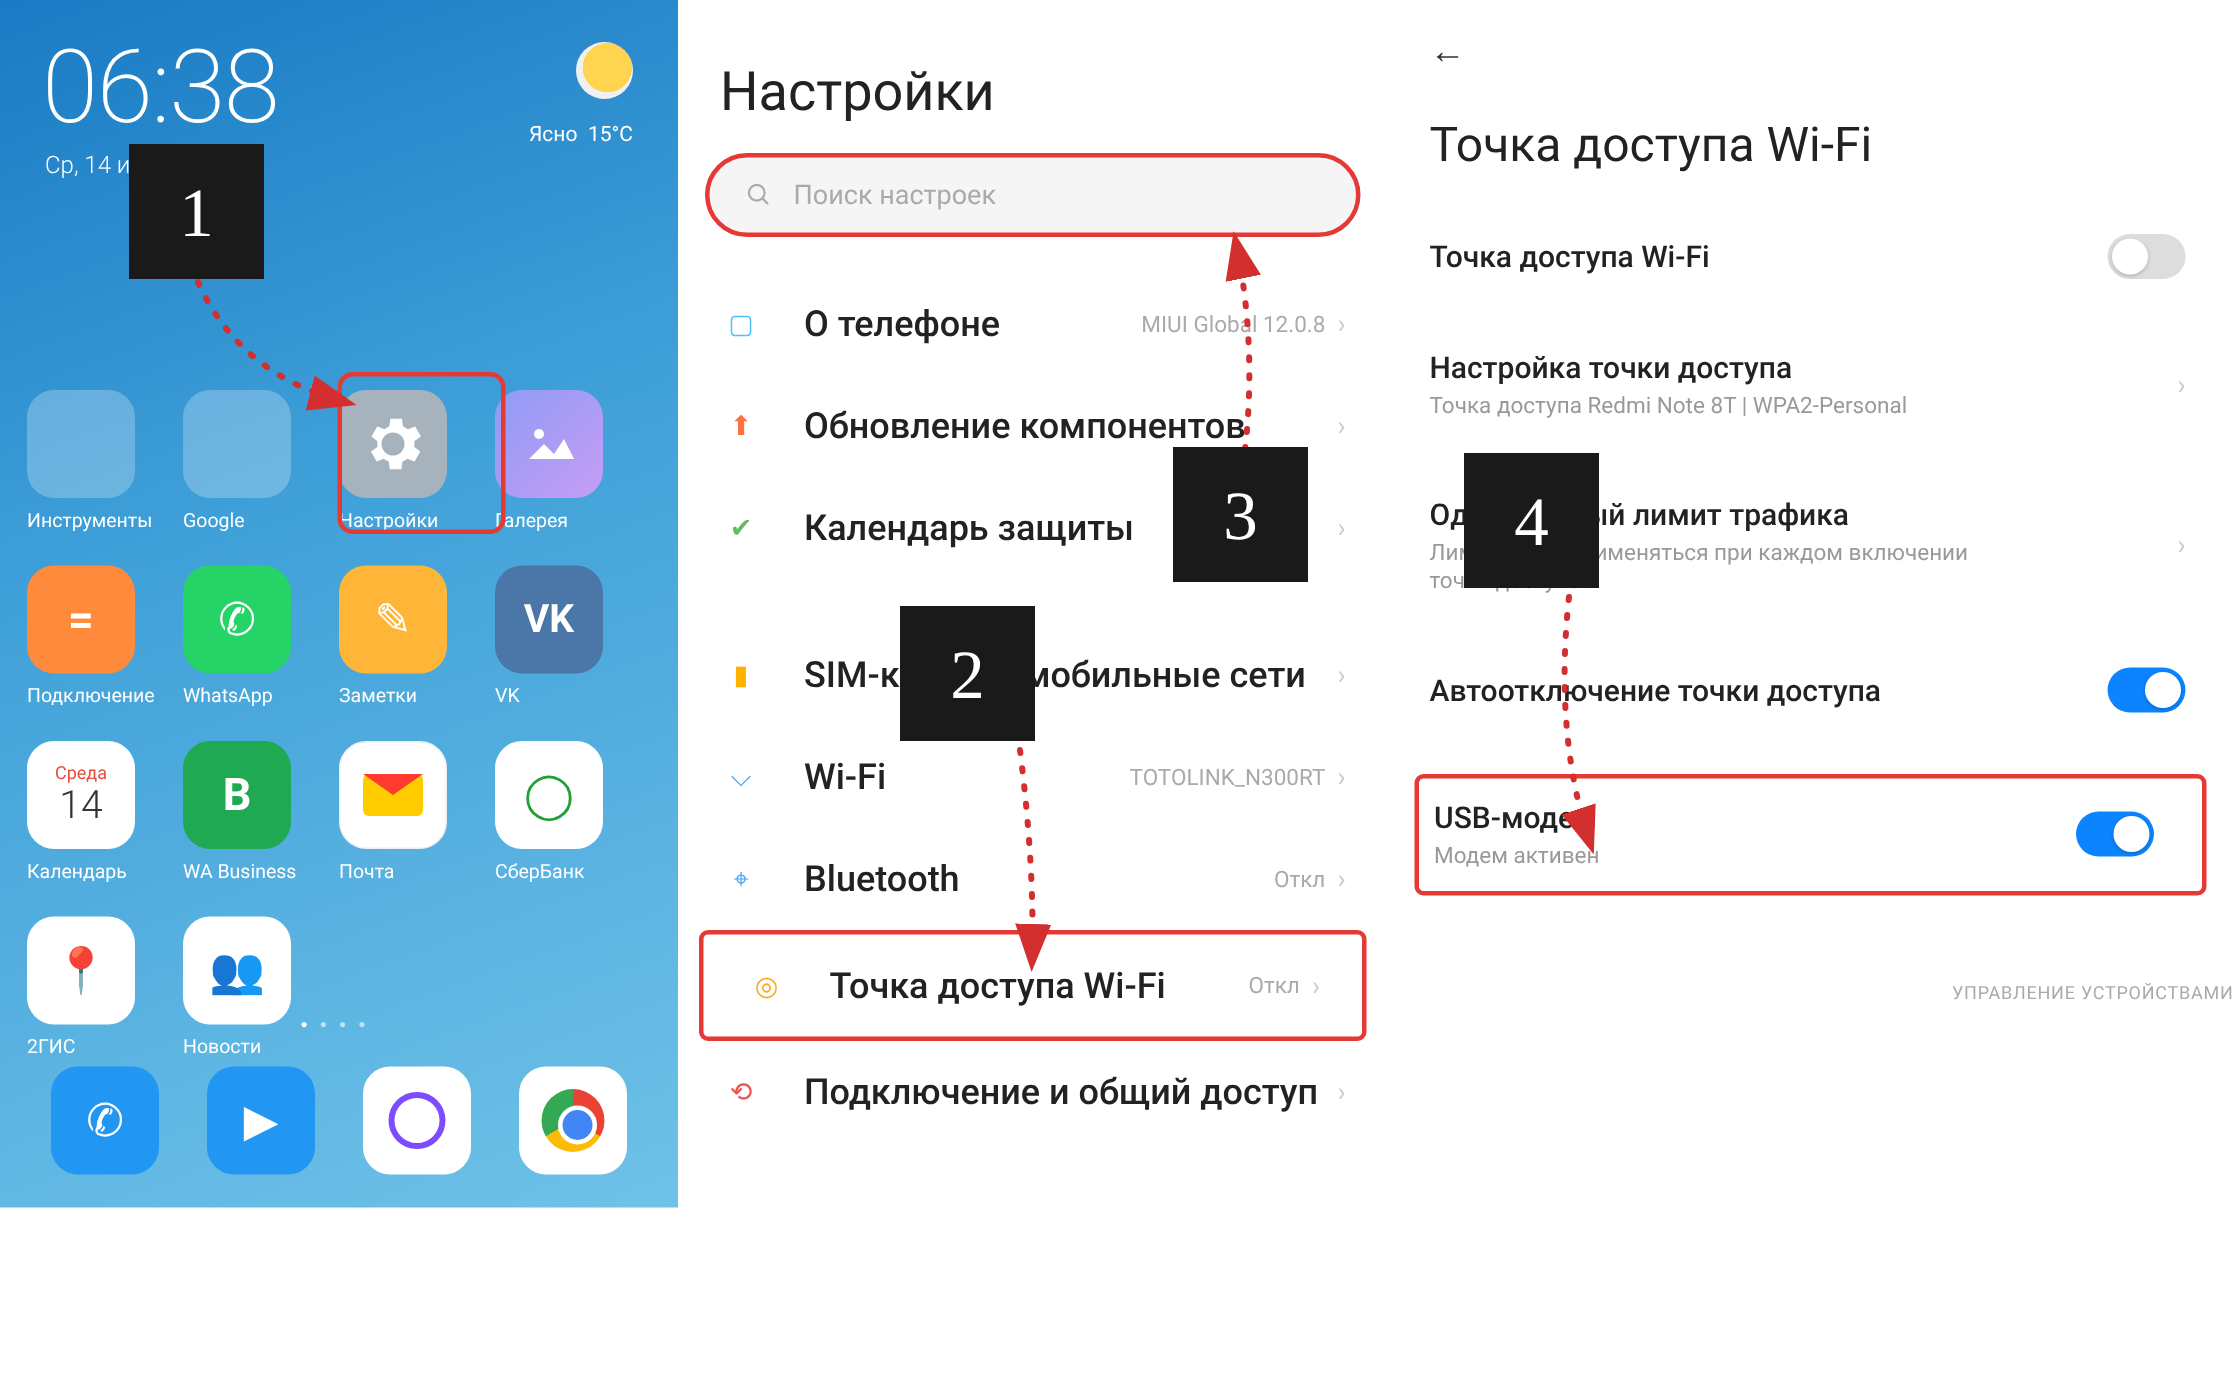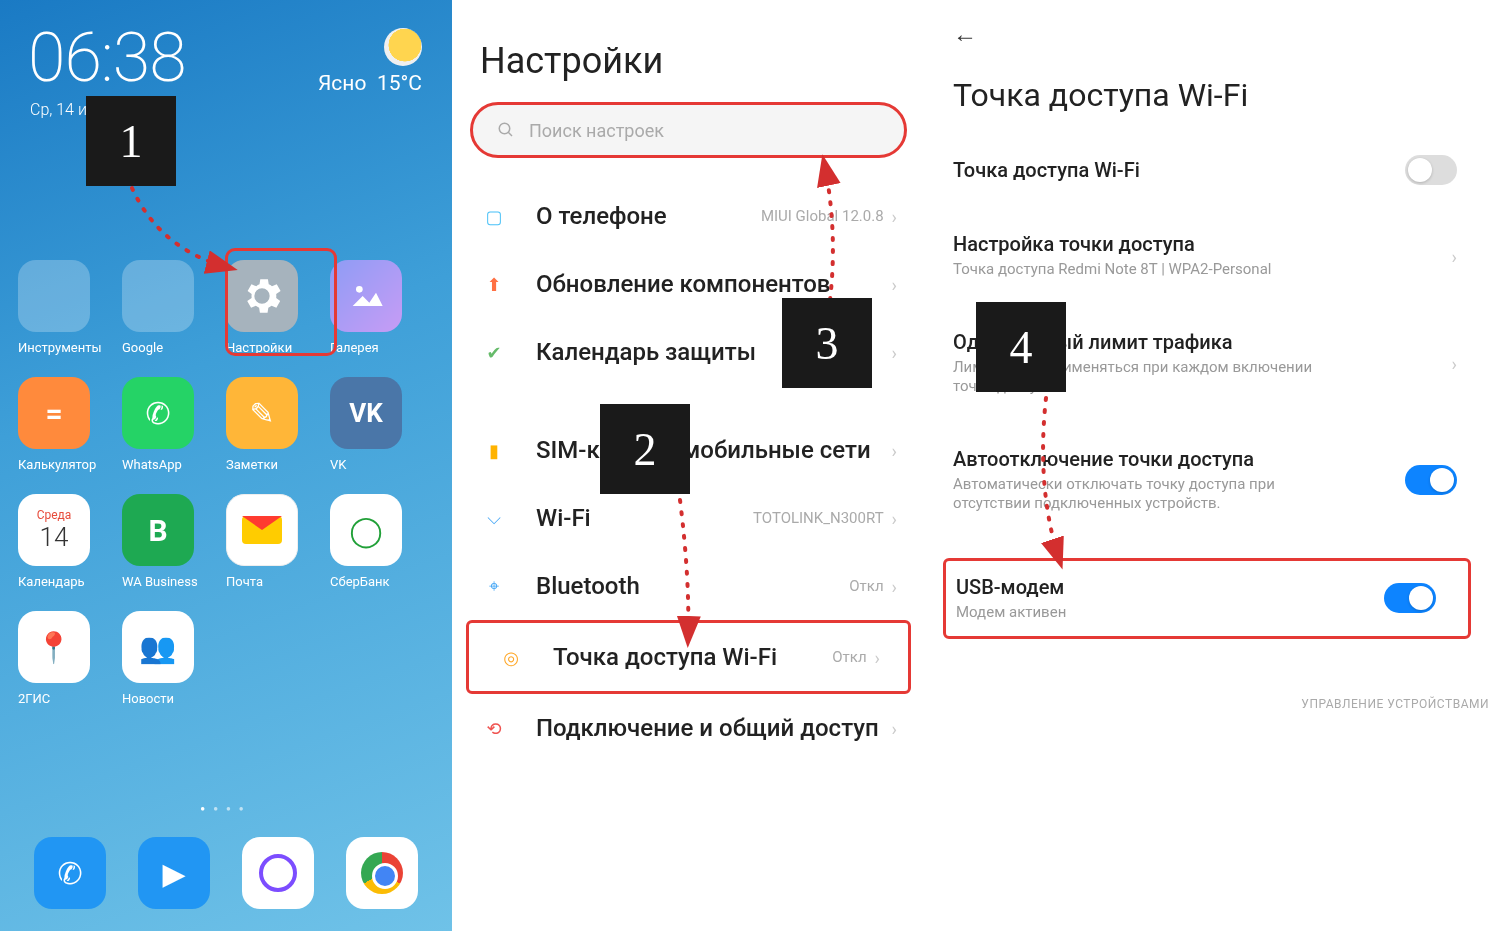--- a/index.html
+++ b/index.html
@@ -1,28 +1,28 @@
 <!DOCTYPE html>
 <html><head>
 <meta charset="utf-8">
 <style>
 * { margin:0; padding:0; box-sizing:border-box; font-family:-apple-system,Roboto,Arial,sans-serif; }
 body { background:#fff; width:1489px; height:931px; display:flex; overflow:hidden; position:relative; }
 
-.panel { height:931px; position:relative; }
+.panel { height:805px; position:relative; }
 .p1 { width:452px; background:linear-gradient(160deg,#1a7ac4 0%,#3e9fd8 40%,#6fc2e8 100%); color:#fff; }
 .p2 { width:473px; background:#fff; }
 .p3 { width:564px; background:#fff; }
 
 
 .time { font-size:68px; font-weight:200; padding:18px 0 0 28px; letter-spacing:-1px; }
 .date { font-size:16px; padding:2px 0 0 30px; font-weight:300; }
 .weather { position:absolute; top:28px; right:30px; text-align:right; }
 .weather .sun { width:38px; height:38px; border-radius:50%; background:radial-gradient(circle at 55% 45%, #ffd54f 55%, #f0f0f0 56%); display:inline-block; }
-.weather .wtxt { font-size:21px; margin-top:1px; }
+.weather .wtxt { font-size:14px; margin-top:12px; }
 
 .grid { position:absolute; top:260px; left:0; right:0; display:grid; grid-template-columns:repeat(4,1fr); gap:22px 0; padding:0 18px; }
 .app { display:flex; flex-direction:column; }
 .icon { width:72px; height:72px; border-radius:18px; display:flex; align-items:center; justify-content:center; font-size:30px; color:#fff; }
 .app .lbl { font-size:13px; margin-top:8px; font-weight:400; }
 .folder { background:rgba(255,255,255,0.25); display:grid; grid-template-columns:repeat(3,1fr); gap:2px; padding:8px; }
 .folder div { background:rgba(255,255,255,0.5); border-radius:4px; }
 .gear{background:#a6b3bd;}
 .gear svg{width:46px;height:46px;}
 .gal{background:linear-gradient(135deg,#8e9cf5,#c79cf5);}
@@ -144,21 +144,21 @@
         <div class="icon gal">
           <svg width="40" height="40" viewBox="0 0 24 24" fill="#fff">
             <circle cx="8" cy="8" r="2"></circle>
             <path d="M4,18 L10,12 L14,16 L18,10 L22,18 Z"></path>
           </svg>
         </div>
         <div class="lbl">Галерея</div>
       </div>
       <div class="app">
         <div class="icon calc">=</div>
-        <div class="lbl">Калькулятор</div>
+        <div class="lbl">Подключение</div>
       </div>
       <div class="app">
         <div class="icon wa">✆</div>
         <div class="lbl">WhatsApp</div>
       </div>
       <div class="app">
         <div class="icon notes">✎</div>
         <div class="lbl">Заметки</div>
       </div>
       <div class="app">
@@ -285,21 +285,20 @@
       </div>
       <div class="pgap"></div>
       <div class="prow">
         <div class="ptxt">Однократный лимит трафика</div>
         <div class="psub">Лимит будет применяться при каждом включении точки доступа.</div>
         <div class="chev">›</div>
       </div>
       <div class="pgap"></div>
       <div class="prow">
         <div class="ptxt">Автоотключение точки доступа</div>
-        <div class="psub">Автоматически отключать точку доступа при отсутствии подключенных устройств.</div>
         <div class="toggle on"></div>
       </div>
       <div class="pgap"></div>
       <div class="prow usb-hl">
         <div class="ptxt">USB-модем</div>
         <div class="psub">Модем активен</div>
         <div class="toggle on"></div>
       </div>
       <div class="pgap"></div>
     </div>

